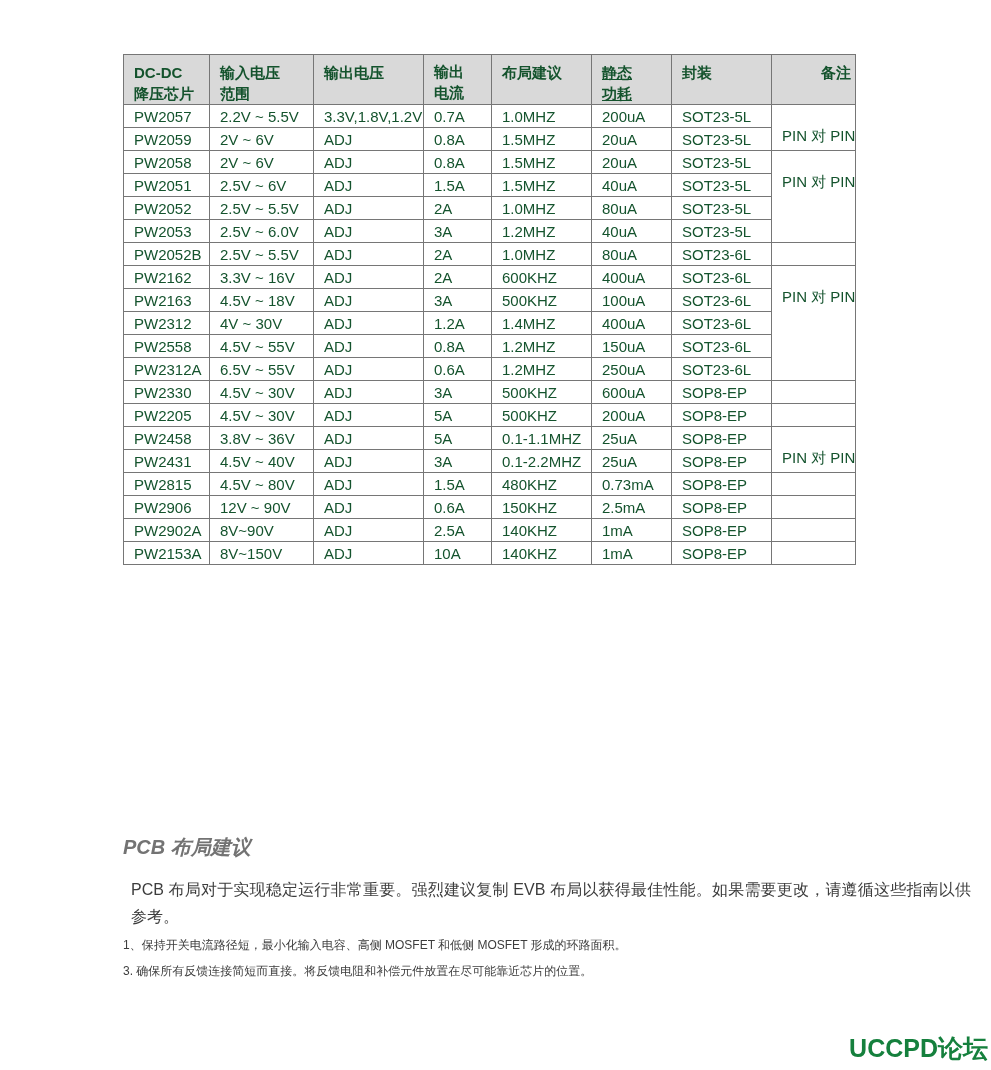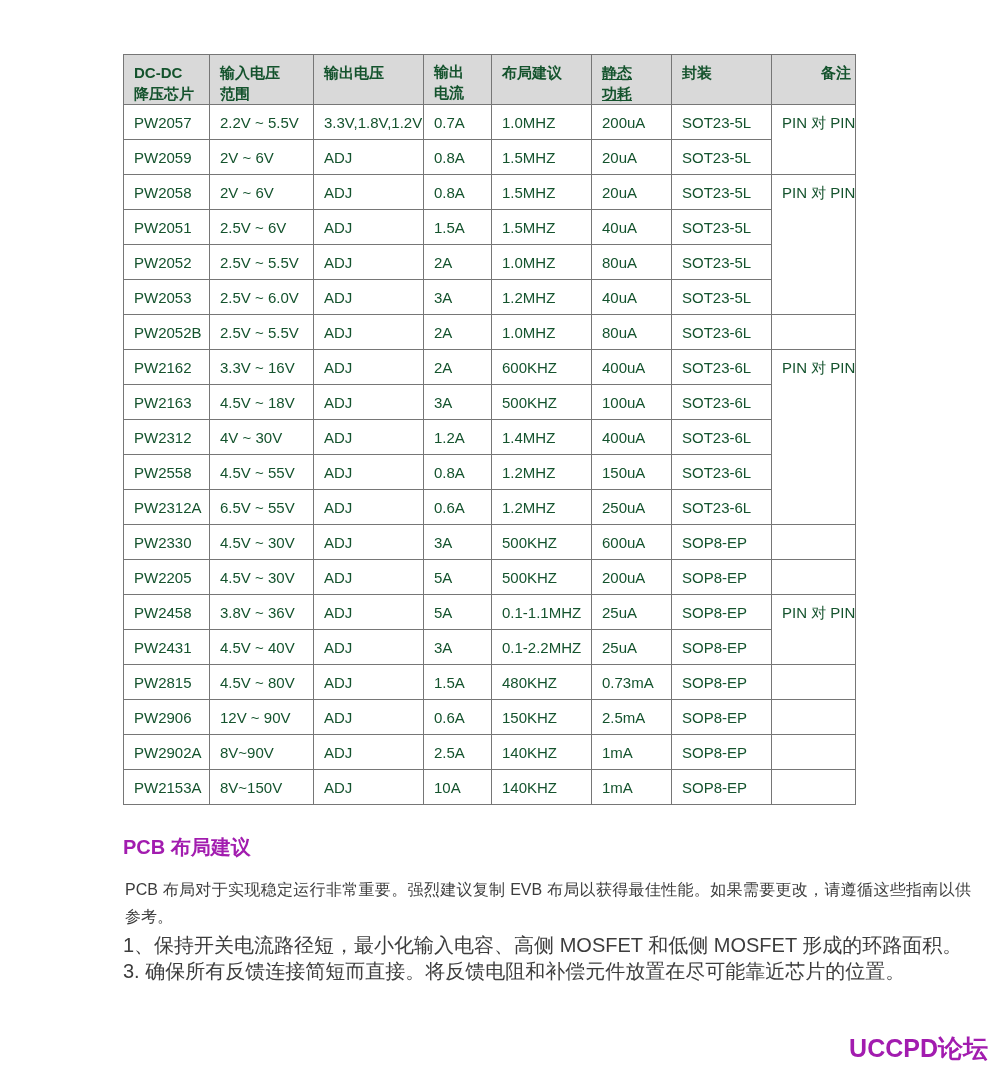--- a/index.html
+++ b/index.html
@@ -24,49 +24,49 @@
     background:#d9d9d9;
     font-weight:bold;
     text-align:left;
     vertical-align:top;
     padding-top:7px;
     height:50px;
     line-height:21px;
     white-space:pre-line;
     font-size:15px;
   }
-  .chip-table tbody tr { height:35px; }
+  .chip-table tbody tr { height:23px; }
   .chip-table tbody td {
     vertical-align:middle;
     white-space:nowrap;
     background:#ffffff;
   }
   .chip-table tbody td.note-cell {
     vertical-align:top;
-    padding-top:9px;
+    padding-top:22px;
   }
 
   
   .pcb-section {
     position:absolute; left:123px; top:834px; width:848px;
     color:#3d3d3d;
   }
   .pcb-heading {
     margin:0 0 15px 0;
     font-size:20px;
     font-weight:bold;
   }
   .pcb-paragraph {
     font-size:16px;
     line-height:27px;
     text-align:justify;
-    margin:0 0 2px 2px;
+    margin:0 0 2px 8px;
   }
   .guide-line {
-    font-size:20px;
+    font-size:12px;
     line-height:26px;
     white-space:nowrap;
   }
 
   
   .watermark {
     position:absolute;
     right:3px;
     bottom:5px;
     font-size:25px;
@@ -294,23 +294,23 @@
           <td>10A</td>
           <td>140KHZ</td>
           <td>1mA</td>
           <td>SOP8-EP</td>
           <td class="note-cell" rowspan="1"></td>
         </tr>
       </tbody>
   </table>
 
   <div class="pcb-section">
-    <h2 class="pcb-heading" style="color: #a21caf;">PCB 布局建议</h2>
+    <h2 class="pcb-heading" style="color: #737373; font-style: italic;">PCB 布局建议</h2>
     <p class="pcb-paragraph">PCB 布局对于实现稳定运行非常重要。强烈建议复制 EVB 布局以获得最佳性能。如果需要更改，请遵循这些指南以供参考。</p>
     <div id="guideline-list">
         <div class="guide-line">1、保持开关电流路径短，最小化输入电容、高侧 MOSFET 和低侧 MOSFET 形成的环路面积。</div>
         <div class="guide-line">3. 确保所有反馈连接简短而直接。将反馈电阻和补偿元件放置在尽可能靠近芯片的位置。</div>
       </div>
   </div>
 
-  <div class="watermark" style="color: #a21caf;">UCCPD论坛</div>
+  <div class="watermark" style="color: #15803d;">UCCPD论坛</div>
 
 </div>
 
 </body></html>

